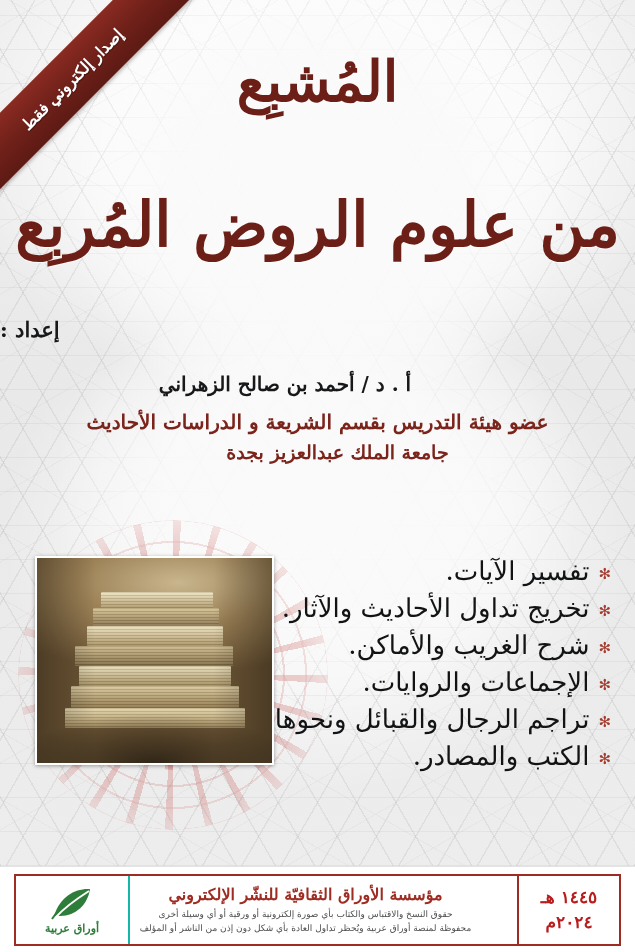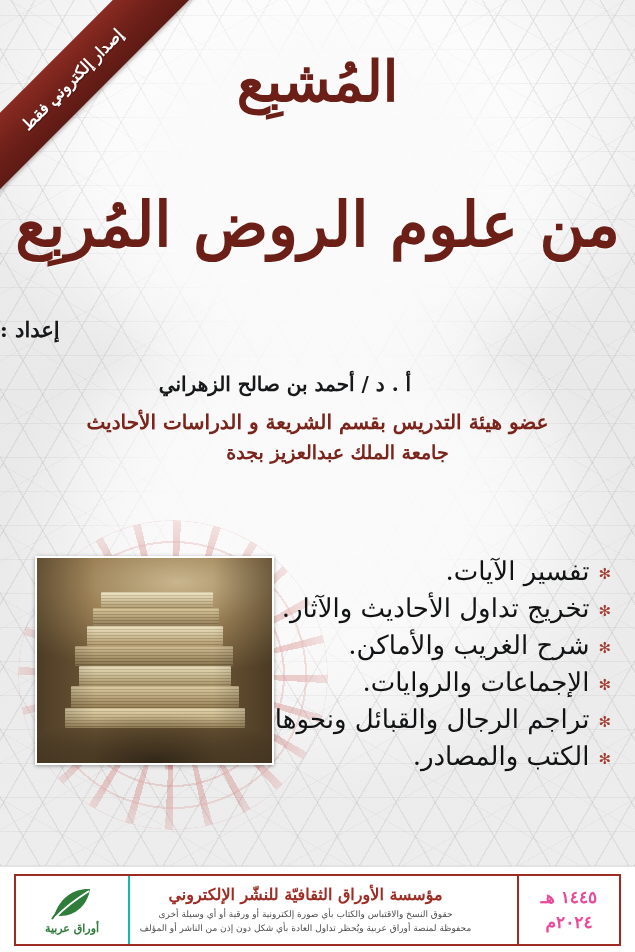--- a/index.html
+++ b/index.html
@@ -278,21 +278,21 @@
     flex-direction: row;
     align-items: stretch;
   }
   .footer-date {
     flex: 0 0 100px;
     border-left: 2px solid #9e2c22;
     display: flex;
     flex-direction: column;
     align-items: center;
     justify-content: center;
-    color: #ec4899;
+    color: #b91c1c;
     font-family: "DejaVu Serif", serif;
     font-weight: bold;
     font-size: 17px;
     line-height: 1.45;
     margin-left: 36px;
   }
   .footer-center {
     flex: 1 1 auto;
     display: flex;
     flex-direction: column;

